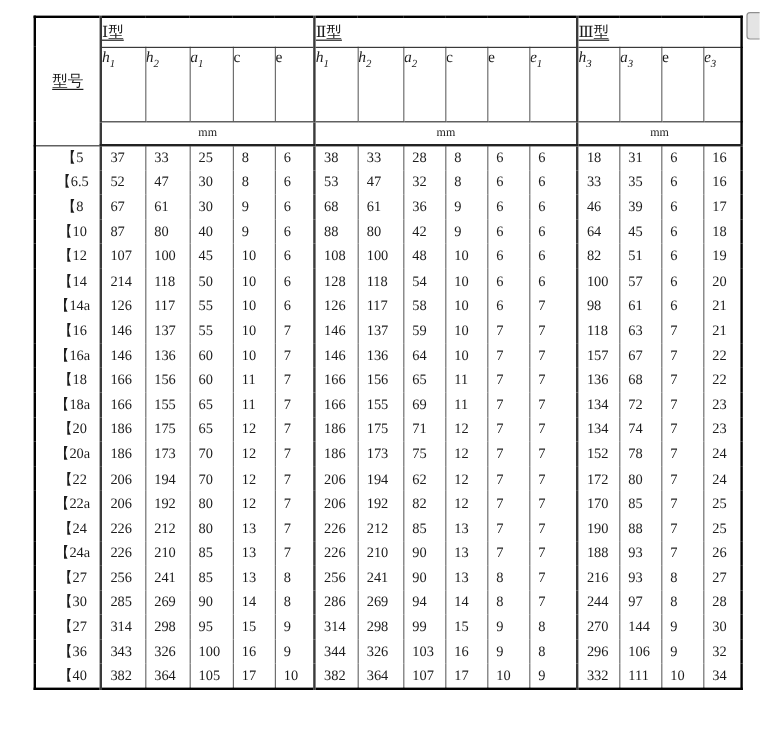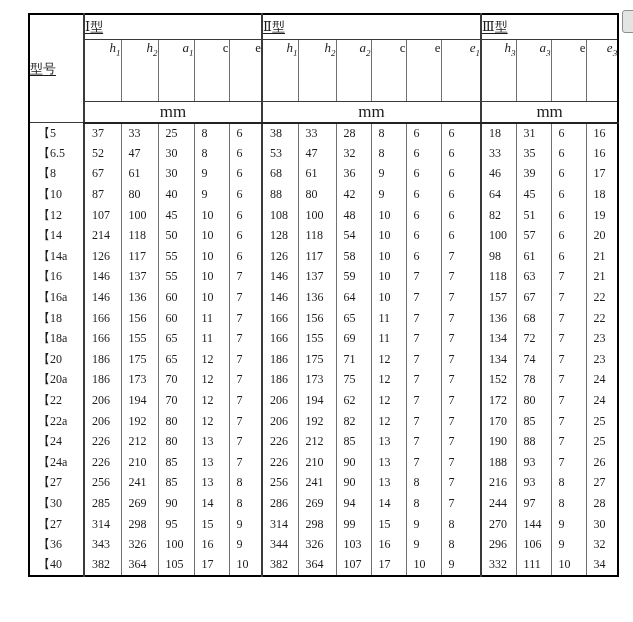--- a/index.html
+++ b/index.html
@@ -13,50 +13,50 @@
     width:589px;height:560px;
     border-collapse:collapse;table-layout:fixed;
     border:2px solid #000;
     font-size:12px;
   }
   #spec-table th,#spec-table td{
     padding:0;font-weight:normal;overflow:hidden;white-space:nowrap;
     border-left:1px solid #6f6f6f;
   }
   #spec-table .gb{border-left:2px solid #3a3a3a;}
-  #spec-table .no-l{border-left:none;}
+  #spec-table .no-l{border-left:none;text-align:center;}
 
   tr.group-row{height:25px;}
   tr.group-row th{
     border-bottom:1px solid #3a3a3a;
     text-align:left;vertical-align:middle;padding-left:6px;
     font-weight:bold;font-size:13px;margin-top:32px;
   }
   .u{text-decoration:underline;text-underline-offset:2px;}
 
   th.model-h{
     vertical-align:top;text-align:left;
     padding:4px 0 0 6px;
     font-weight:bold;font-size:13px;
     border-bottom:2px solid #222;
   }
 
   tr.symbol-row{height:62px;}
   tr.symbol-row th{
     border-bottom:1px solid #3a3a3a;
-    vertical-align:top;text-align:right;font-size:13px;
+    vertical-align:top;text-align:left;font-size:13px;
   }
   th.sym-it{font-style:italic;padding-top:9px;}
   th.sym-up{font-style:normal;font-weight:bold;padding-top:2px;}
   tr.symbol-row sub{font-size:9px;line-height:1;}
 
   tr.mm-row{height:20px;}
   tr.mm-row th{
     border-bottom:2px solid #222;
-    text-align:center;font-weight:bold;font-size:17px;vertical-align:middle;
+    text-align:center;font-weight:bold;font-size:10px;vertical-align:middle;
   }
 
   #table-body tr{height:20.6px;}
   #table-body td{text-align:left;padding-left:7px;vertical-align:middle;}
   #table-body td.model{padding-left:8px;}
 
   #scroll-fragment{
     position:absolute;left:622px;top:10px;width:16px;height:21px;
     background:#e4e4e4;border:1px solid #8f8f8f;border-radius:3px;
   }

